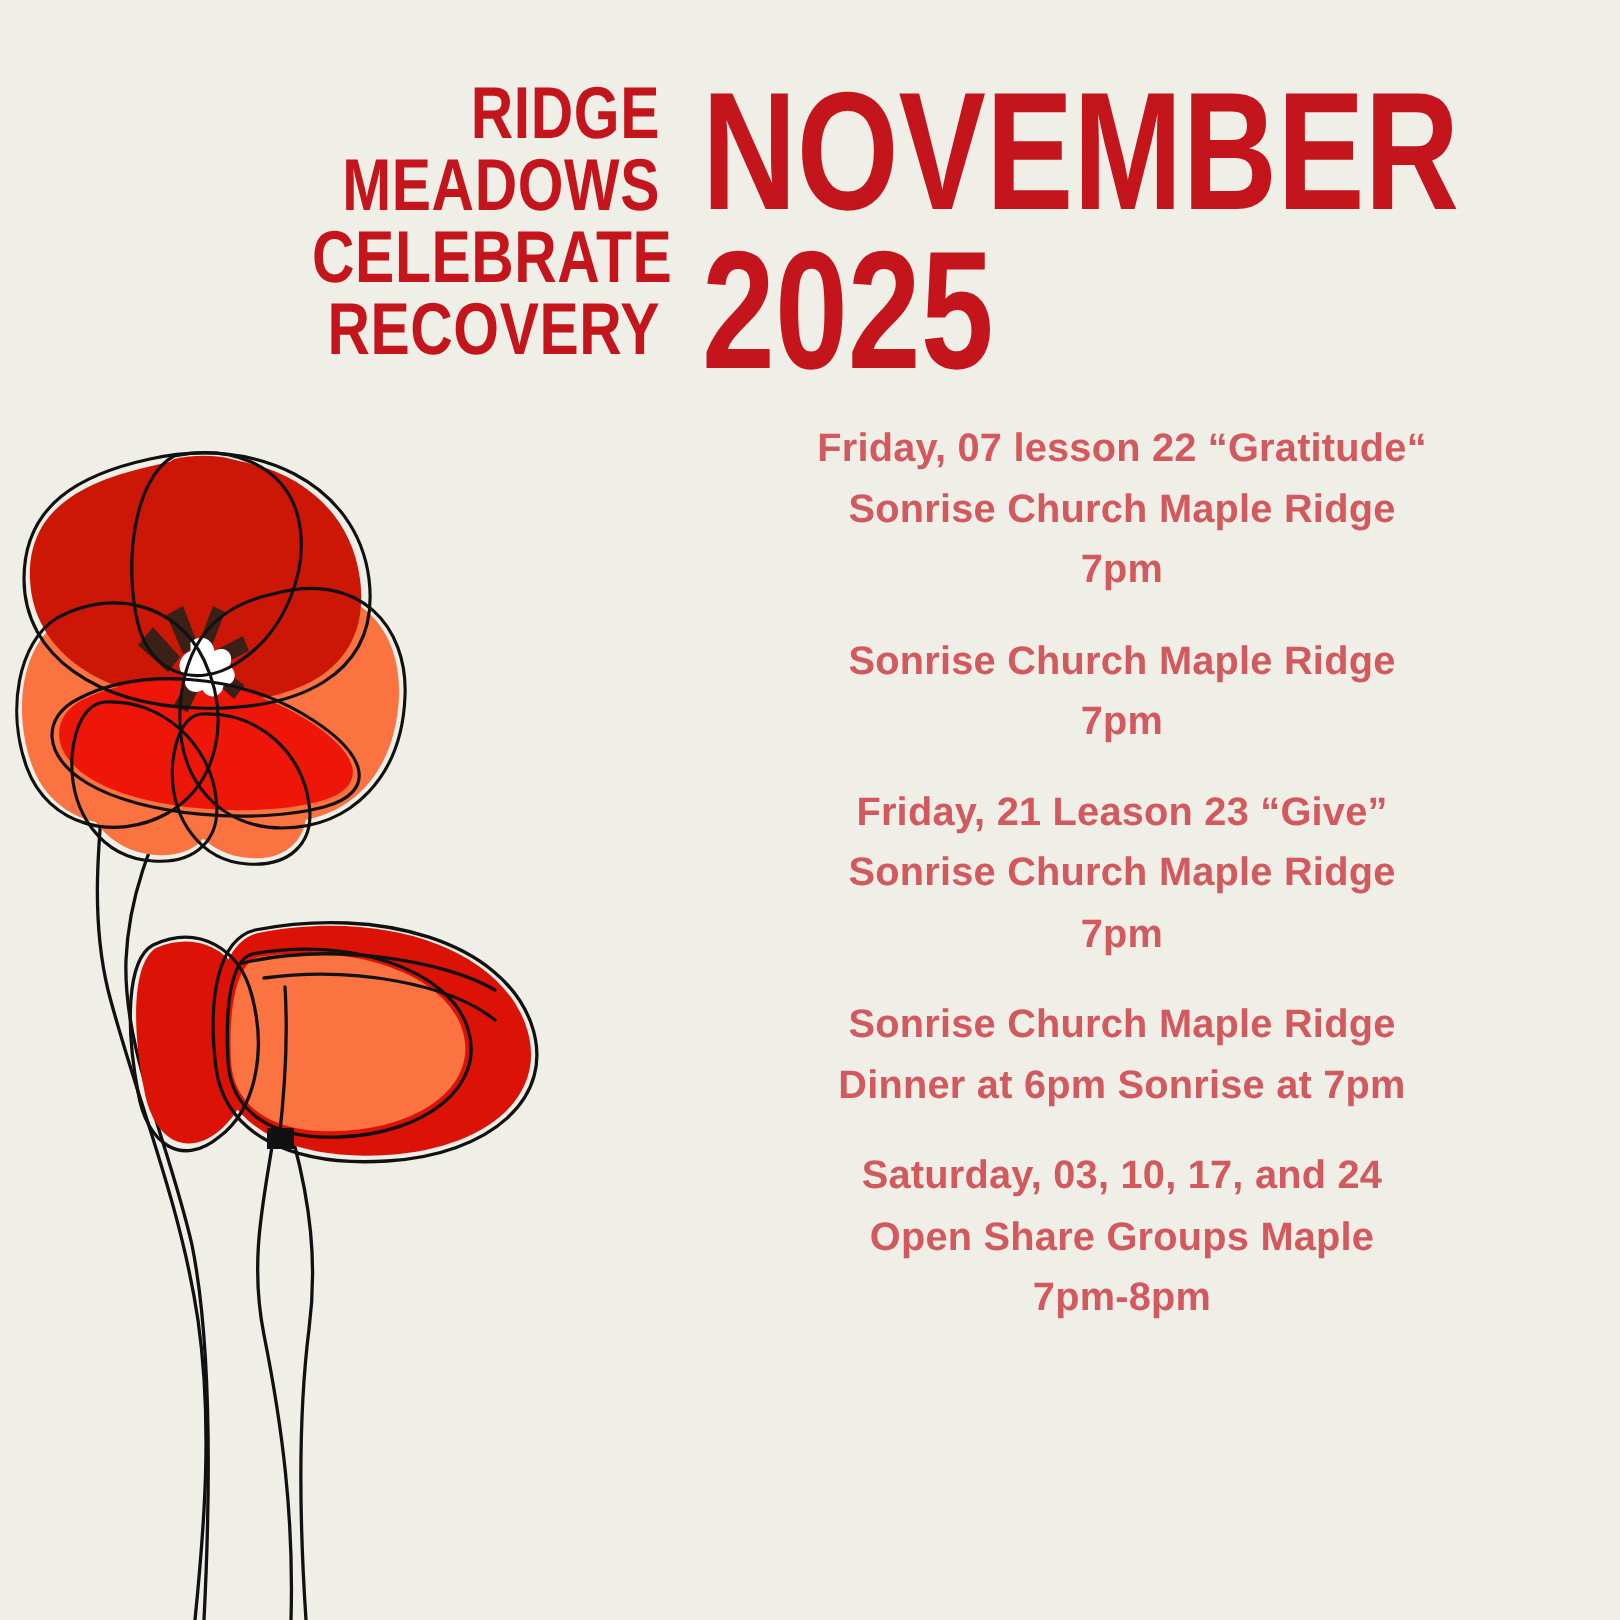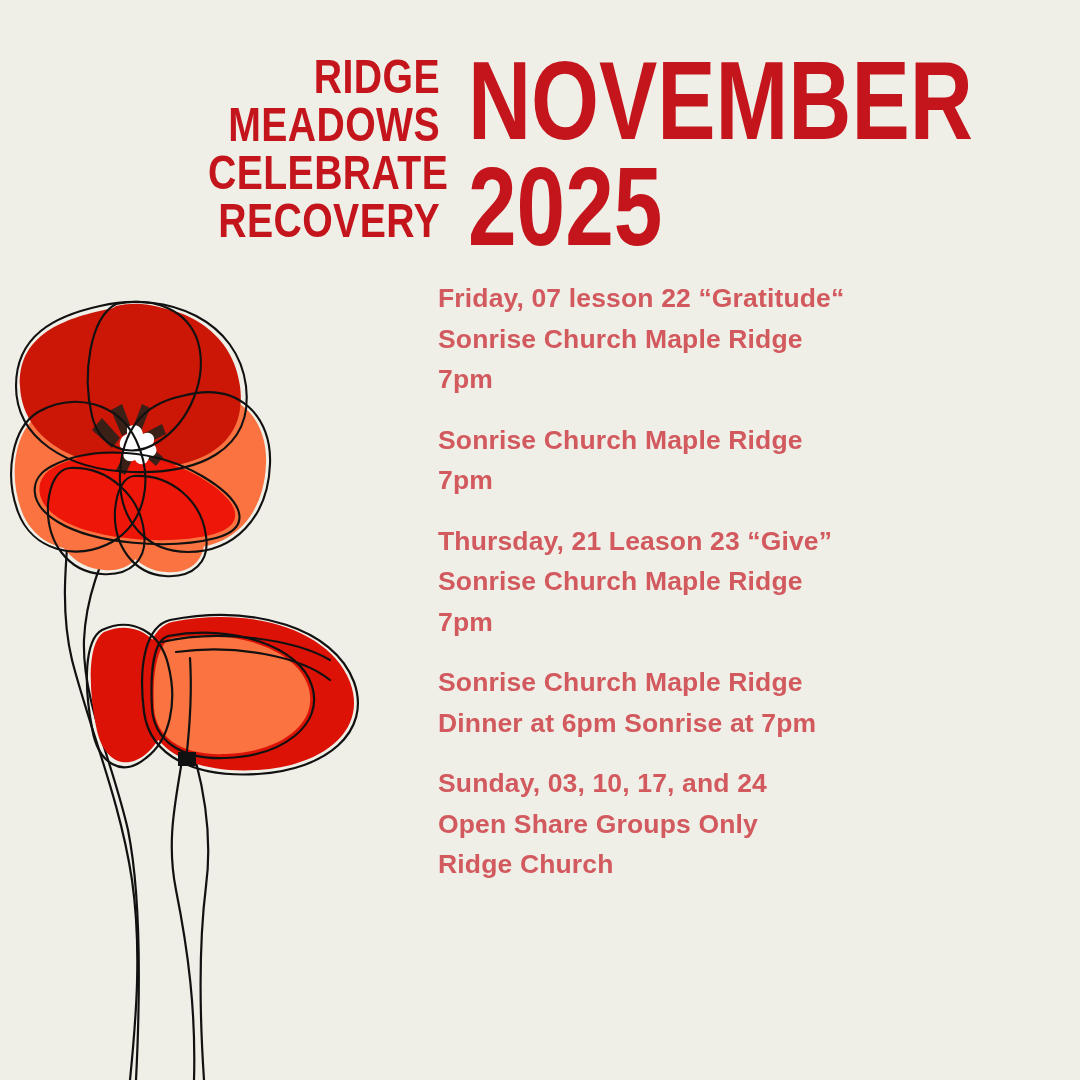--- a/index.html
+++ b/index.html
@@ -61,21 +61,21 @@
     left:438px;top:278px;
     width:620px;
     color:#D2595D;
     font-weight:700;
     font-size:26.5px;
     line-height:40.5px;
     letter-spacing:0.15px;
   }
   .event-block{margin:0 0 20px 0;}
   .event-block:last-child{margin-bottom:0;}
-  .event-line{display:block;white-space:nowrap;}
+  .event-line{display:block;white-space:nowrap;text-align:center;}
 </style>
 </head>
 <body>
 
 <div id="poster">
 
   <svg id="flower-art" viewBox="0 0 1080 1080" width="1080" height="1080" aria-hidden="true">
 
     <g fill="none" stroke="#111111" stroke-width="2.2" stroke-linecap="round">
 
@@ -187,30 +187,30 @@
       <span class="event-line">Sonrise Church Maple Ridge</span>
       <span class="event-line">7pm</span>
     </div>
 
     <div class="event-block">
       <span class="event-line">Sonrise Church Maple Ridge</span>
       <span class="event-line">7pm</span>
     </div>
 
     <div class="event-block">
-      <span class="event-line">Thursday, 21 Leason 23 “Give”</span>
+      <span class="event-line">Friday, 21 Leason 23 “Give”</span>
       <span class="event-line">Sonrise Church Maple Ridge</span>
       <span class="event-line">7pm</span>
     </div>
 
     <div class="event-block">
       <span class="event-line">Sonrise Church Maple Ridge</span>
       <span class="event-line">Dinner at 6pm Sonrise at 7pm</span>
     </div>
 
     <div class="event-block">
-      <span class="event-line">Sunday, 03, 10, 17, and 24</span>
-      <span class="event-line">Open Share Groups Only</span>
-      <span class="event-line">Ridge Church</span>
+      <span class="event-line">Saturday, 03, 10, 17, and 24</span>
+      <span class="event-line">Open Share Groups Maple</span>
+      <span class="event-line">7pm-8pm</span>
     </div>
 
   </div>
 </div>
 
 </body></html>

